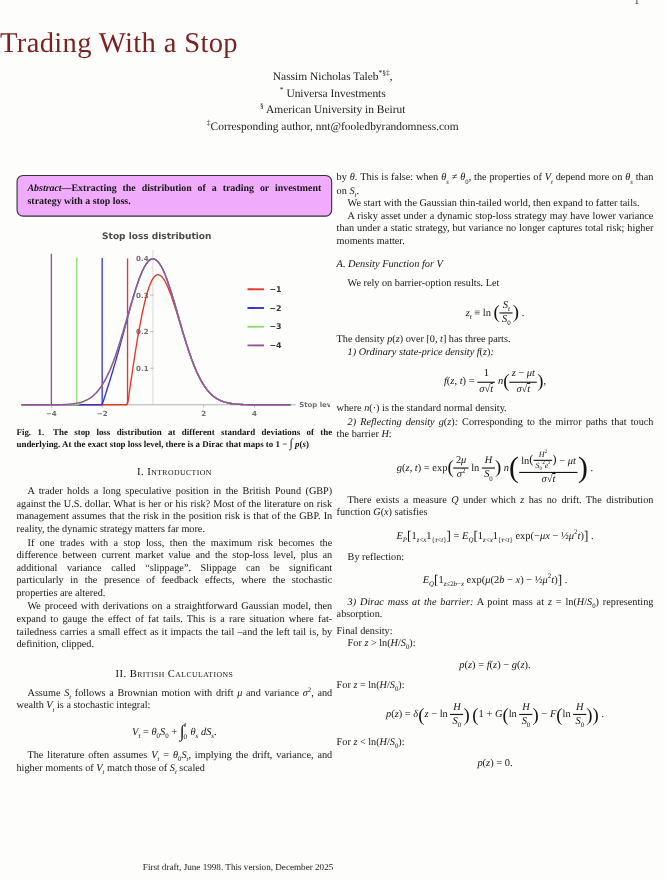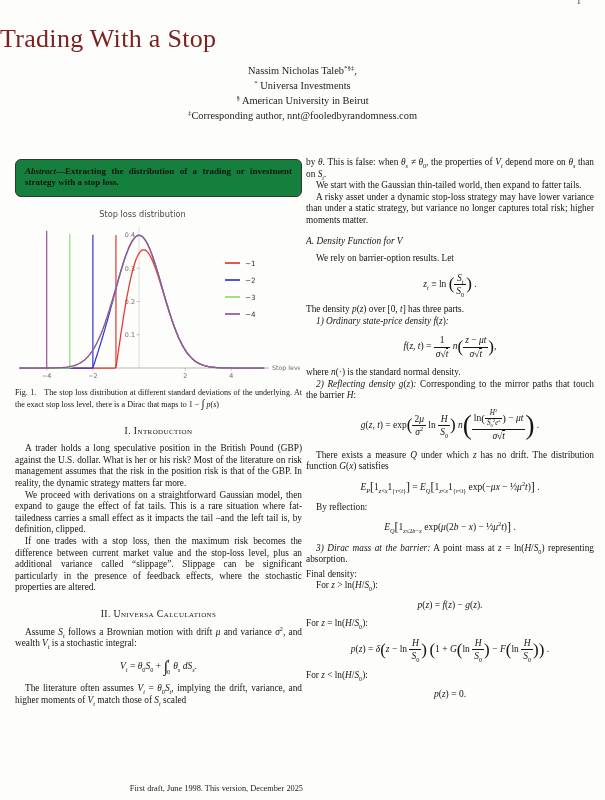--- a/index.html
+++ b/index.html
@@ -11,24 +11,24 @@
   .authors{position:absolute;top:63px;left:0;width:100%;text-align:center;
            font-size:10.4px;line-height:15px;color:#1c1c1c;}
   sup{font-size:0.66em;line-height:0;}
   sub{font-size:0.66em;line-height:0;}
   .col{position:absolute;top:157px;font-size:9.3px;line-height:11.6px;text-align:justify;}
   .col-left{left:15px;width:287px;}
   .col-right{left:306px;width:288px;}
   p{margin:0;text-indent:10px;}
   p.noindent{text-indent:0;}
   p.gap{margin-top:3px;}
-  .abstract-box{border:1.3px solid #333;border-radius:6px;background:#15803d;
+  .abstract-box{border:1.3px solid #333;border-radius:6px;background:#f0abfc;
                 padding:6px 9px 7px;font-weight:bold;font-size:9px;line-height:11.4px;
                 text-indent:0;margin:2px 0 10px 0;text-align:justify;}
-  figure{margin:4px 0 0 0;}
+  figure{margin:4px 0 0 0;font-weight:bold;}
   #chart{width:285px;height:174px;}
   figcaption{font-size:8.1px;line-height:10.4px;text-align:justify;margin-top:7px;color:#141414;}
   h2.sec{font-size:9.7px;font-weight:400;text-align:center;font-variant:small-caps;
          letter-spacing:0.4px;margin:14px 0 7px 0;}
   h3.subsec{font-size:9.4px;font-style:italic;font-weight:400;margin:9px 0 6px 0;text-align:left;}
   .eq{text-align:center;text-indent:0;margin:8px 0;font-size:9.5px;line-height:1.1;}
   .frac{display:inline-block;vertical-align:middle;text-align:center;line-height:1.08;}
   .frac .num{display:block;border-bottom:0.9px solid #141414;padding:0 2px 1px;}
   .frac .den{display:block;padding:1px 2px 0;}
   .frac.fsm{font-size:7.2px;}
@@ -98,24 +98,24 @@
             <line x1="210" y1="90" x2="225" y2="90" stroke="#8fdc72" stroke-width="1.7"></line>
             <text x="230" y="92.5" font-size="7.2" fill="#333">−3</text>
             <line x1="210" y1="107" x2="225" y2="107" stroke="#96509e" stroke-width="1.7"></line>
             <text x="230" y="109.5" font-size="7.2" fill="#333">−4</text>
           </svg></div>
       <figcaption>Fig. 1. The stop loss distribution at different standard deviations of the underlying. At the exact stop loss level, there is a Dirac that maps to 1 − <span class="isym">∫</span> <i>p</i>(<i>s</i>)</figcaption>
     </figure>
 
     <h2 class="sec">I. Introduction</h2>
     <p>A trader holds a long speculative position in the British Pound (GBP) against the U.S. dollar. What is her or his risk? Most of the literature on risk management assumes that the risk in the position risk is that of the GBP. In reality, the dynamic strategy matters far more.</p>
+    <p>If one trades with a stop loss, then the maximum risk becomes the difference between current market value and the stop-loss level, plus an additional variance called “slippage”. Slippage can be significant particularly in the presence of feedback effects, where the stochastic properties are altered.</p>
     <p>We proceed with derivations on a straightforward Gaussian model, then expand to gauge the effect of fat tails. This is a rare situation where fat-tailedness carries a small effect as it impacts the tail –and the left tail is, by definition, clipped.</p>
-    <p>If one trades with a stop loss, then the maximum risk becomes the difference between current market value and the stop-loss level, plus an additional variance called “slippage”. Slippage can be significant particularly in the presence of feedback effects, where the stochastic properties are altered.</p>
 
-    <h2 class="sec">II. Universa Calculations</h2>
+    <h2 class="sec">II. British Calculations</h2>
     <p>Assume <i>S<sub>t</sub></i> follows a Brownian motion with drift <i>μ</i> and variance <i>σ</i><sup>2</sup>, and wealth <i>V<sub>t</sub></i> is a stochastic integral:</p>
     <div class="eq"><i>V<sub>t</sub></i> = <i>θ</i><sub>0</sub><i>S</i><sub>0</sub> + <span class="int">∫</span><span class="lims">
           <span><i>t</i></span>
           <span>0</span>
         </span><i>θ<sub>s</sub></i> <i>dS<sub>s</sub></i>.</div>
     <p>The literature often assumes <i>V<sub>t</sub></i> = <i>θ</i><sub>0</sub><i>S<sub>t</sub></i>, implying the drift, variance, and higher moments of <i>V<sub>t</sub></i> match those of <i>S<sub>t</sub></i> scaled</p>
   </div>
 
   <div class="col col-right">
     <p class="noindent">by <i>θ</i>. This is false: when <i>θ<sub>s</sub></i> ≠ <i>θ</i><sub>0</sub>, the properties of <i>V<sub>t</sub></i> depend more on <i>θ<sub>s</sub></i> than on <i>S<sub>t</sub></i>.</p>

